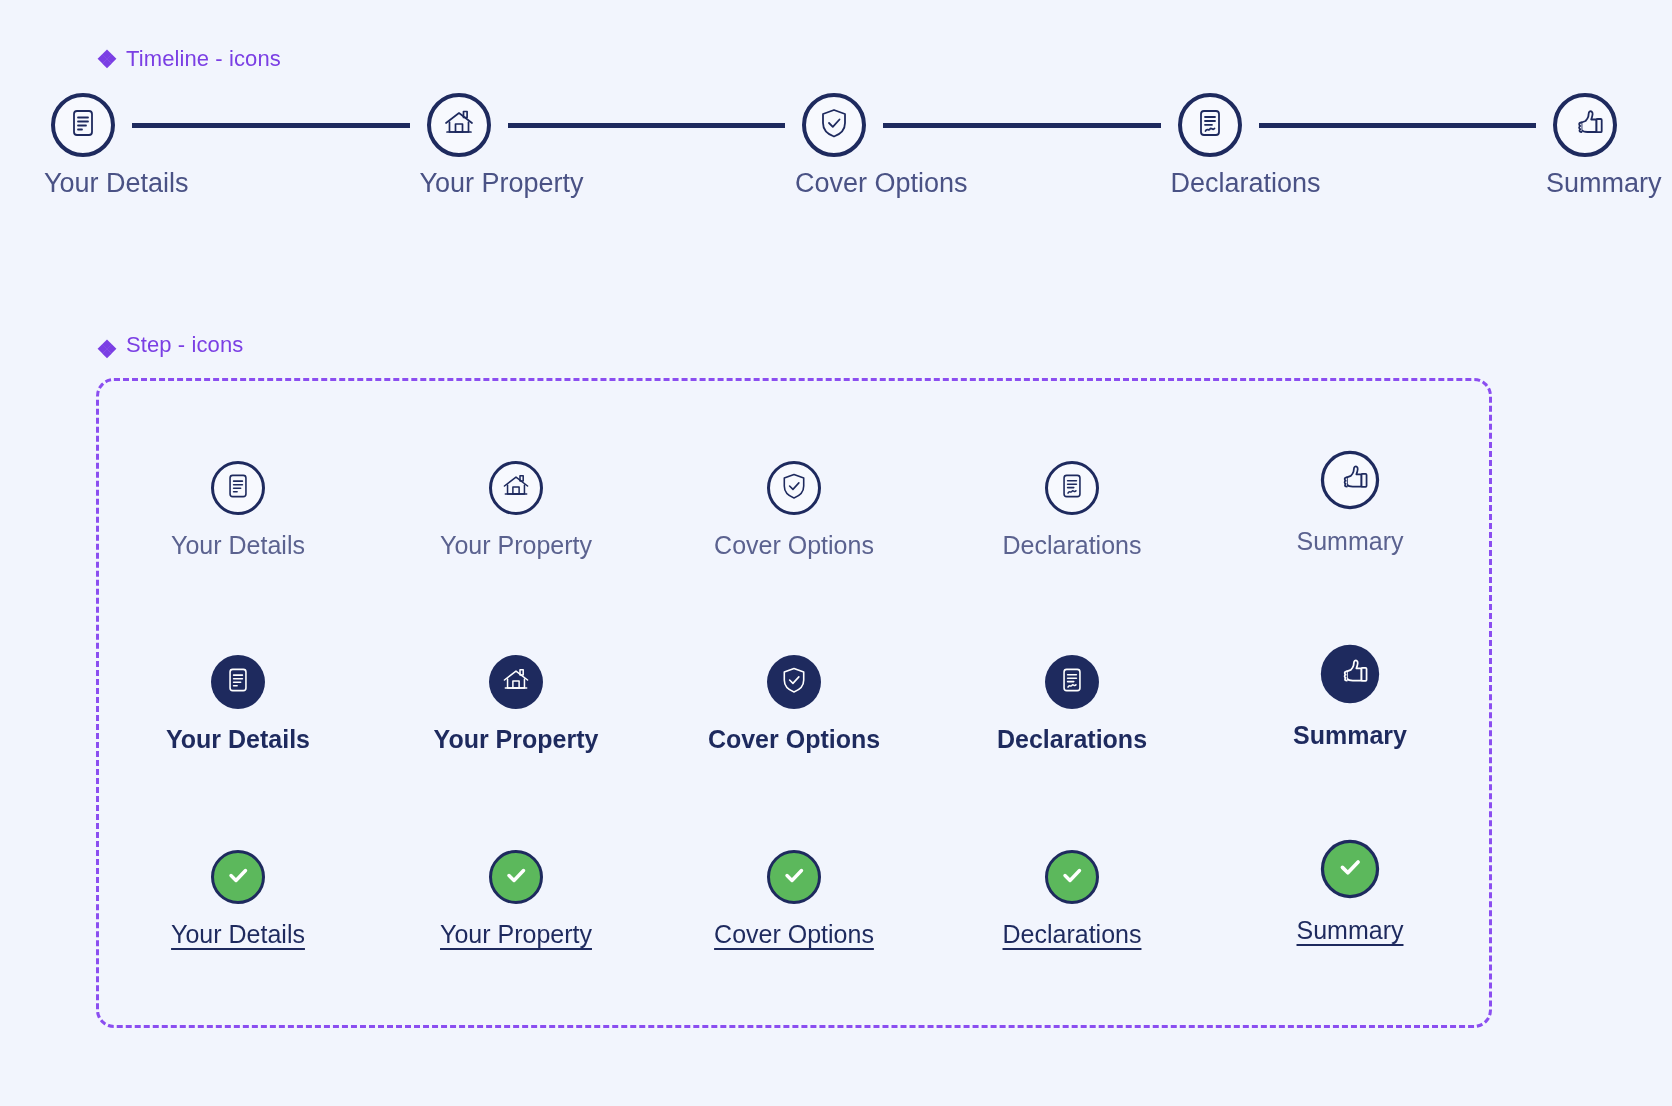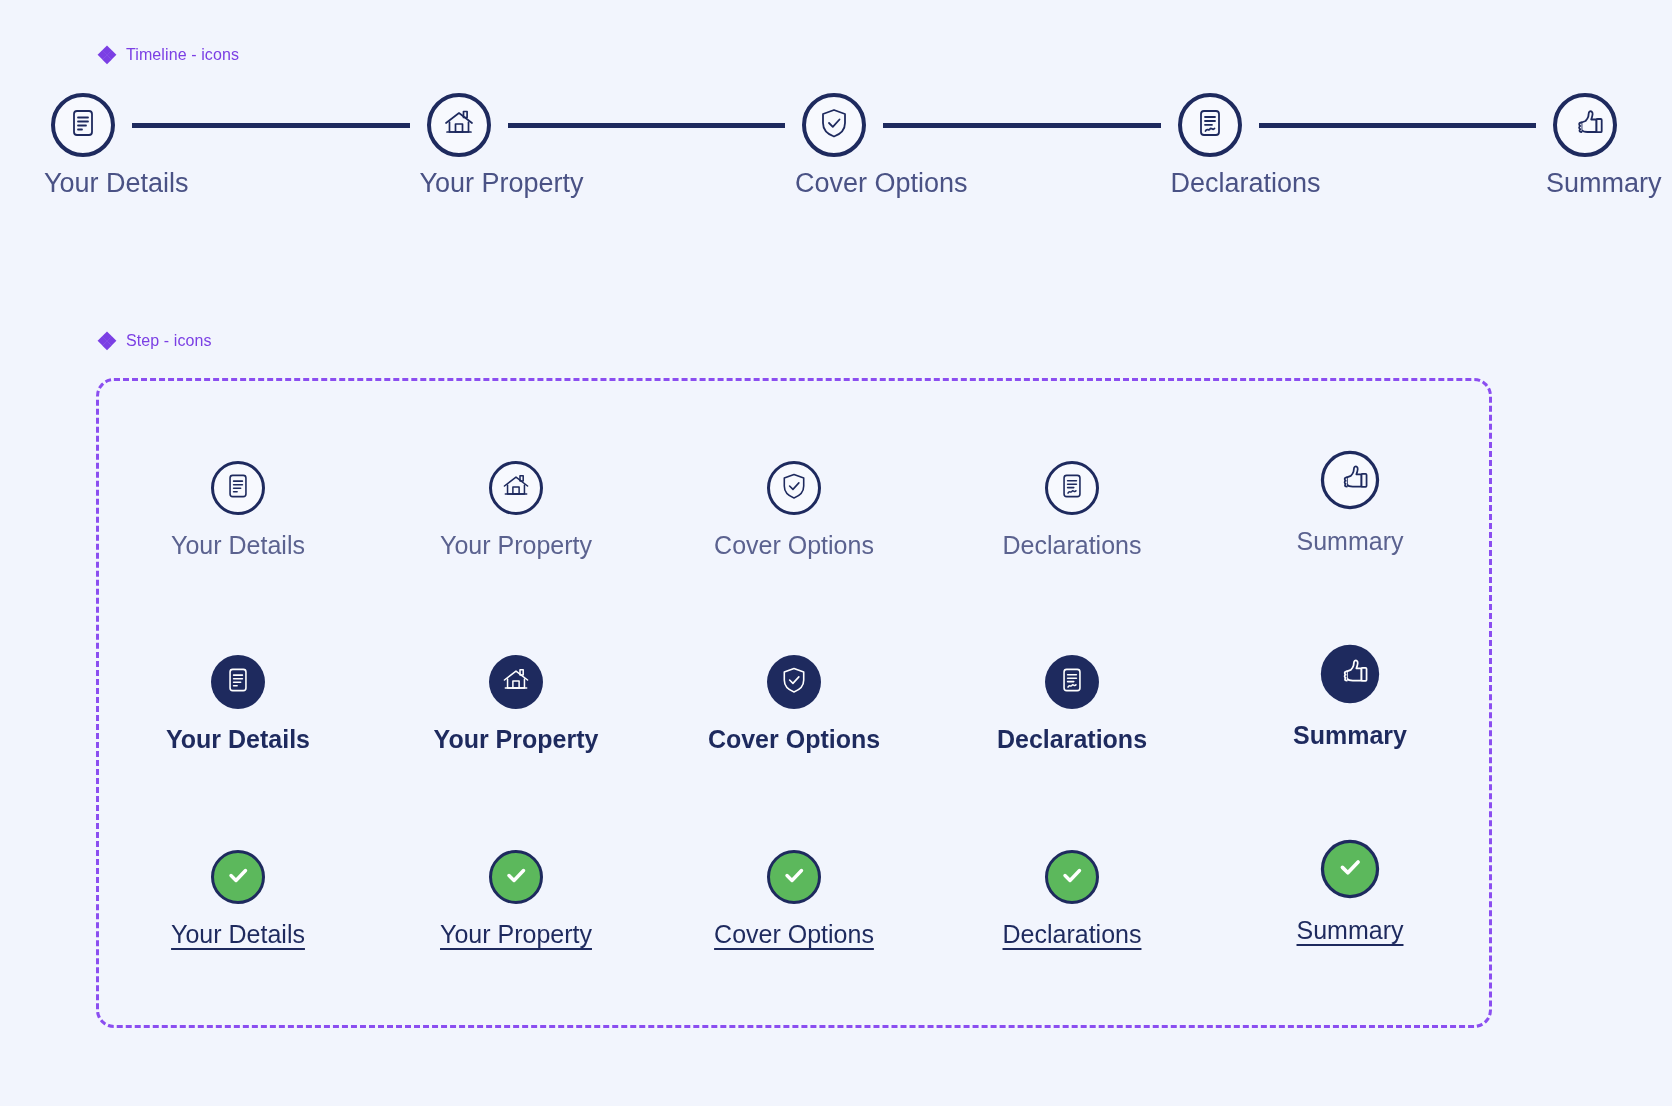--- a/index.html
+++ b/index.html
@@ -15,35 +15,35 @@
     position: relative;
   }
 
   
   .section-header {
     position: absolute;
     display: flex;
     align-items: center;
     gap: 10px;
     color: #7b3fe4;
-    font-size: 16px;
+    font-size: 22px;
     font-weight: 400;
     letter-spacing: 0.1px;
     white-space: nowrap;
   }
   .section-header .marker {
     width: 18px;
     height: 18px;
     position: relative;
     flex: 0 0 auto;
   }
   .section-header .marker svg { display: block; }
 
   #hdr-timeline { left: 98px; top: 46px; }
-  #hdr-step     { left: 98px; top: 332px; }
+  #hdr-step     { left: 98px; top: 332px; align-items: flex-end; }
 
   
   #timeline {
     position: absolute;
     left: 44px;
     top: 86px;
     width: 1580px;
     height: 120px;
   }
   .tl-track {

